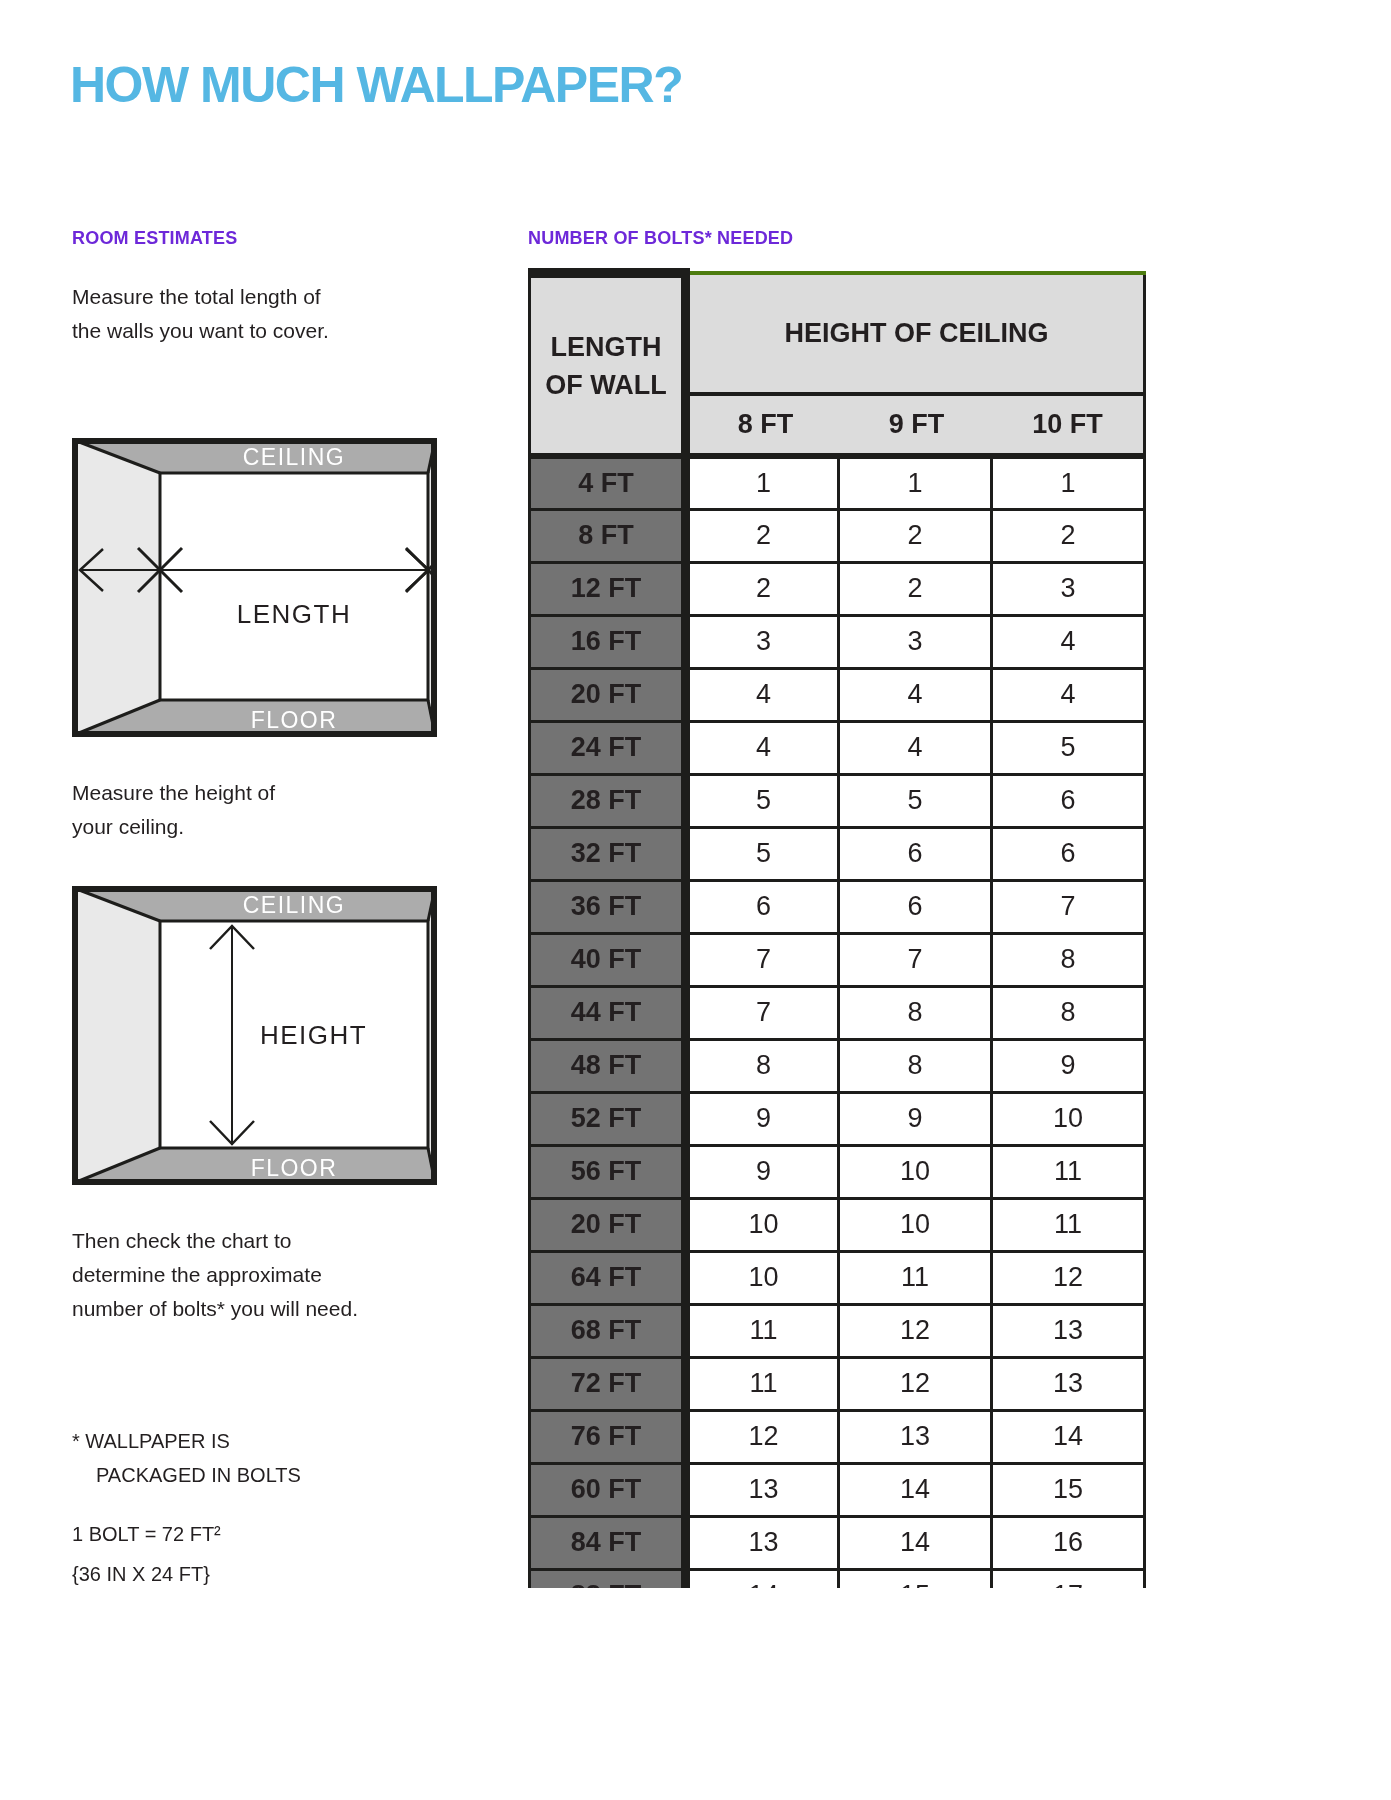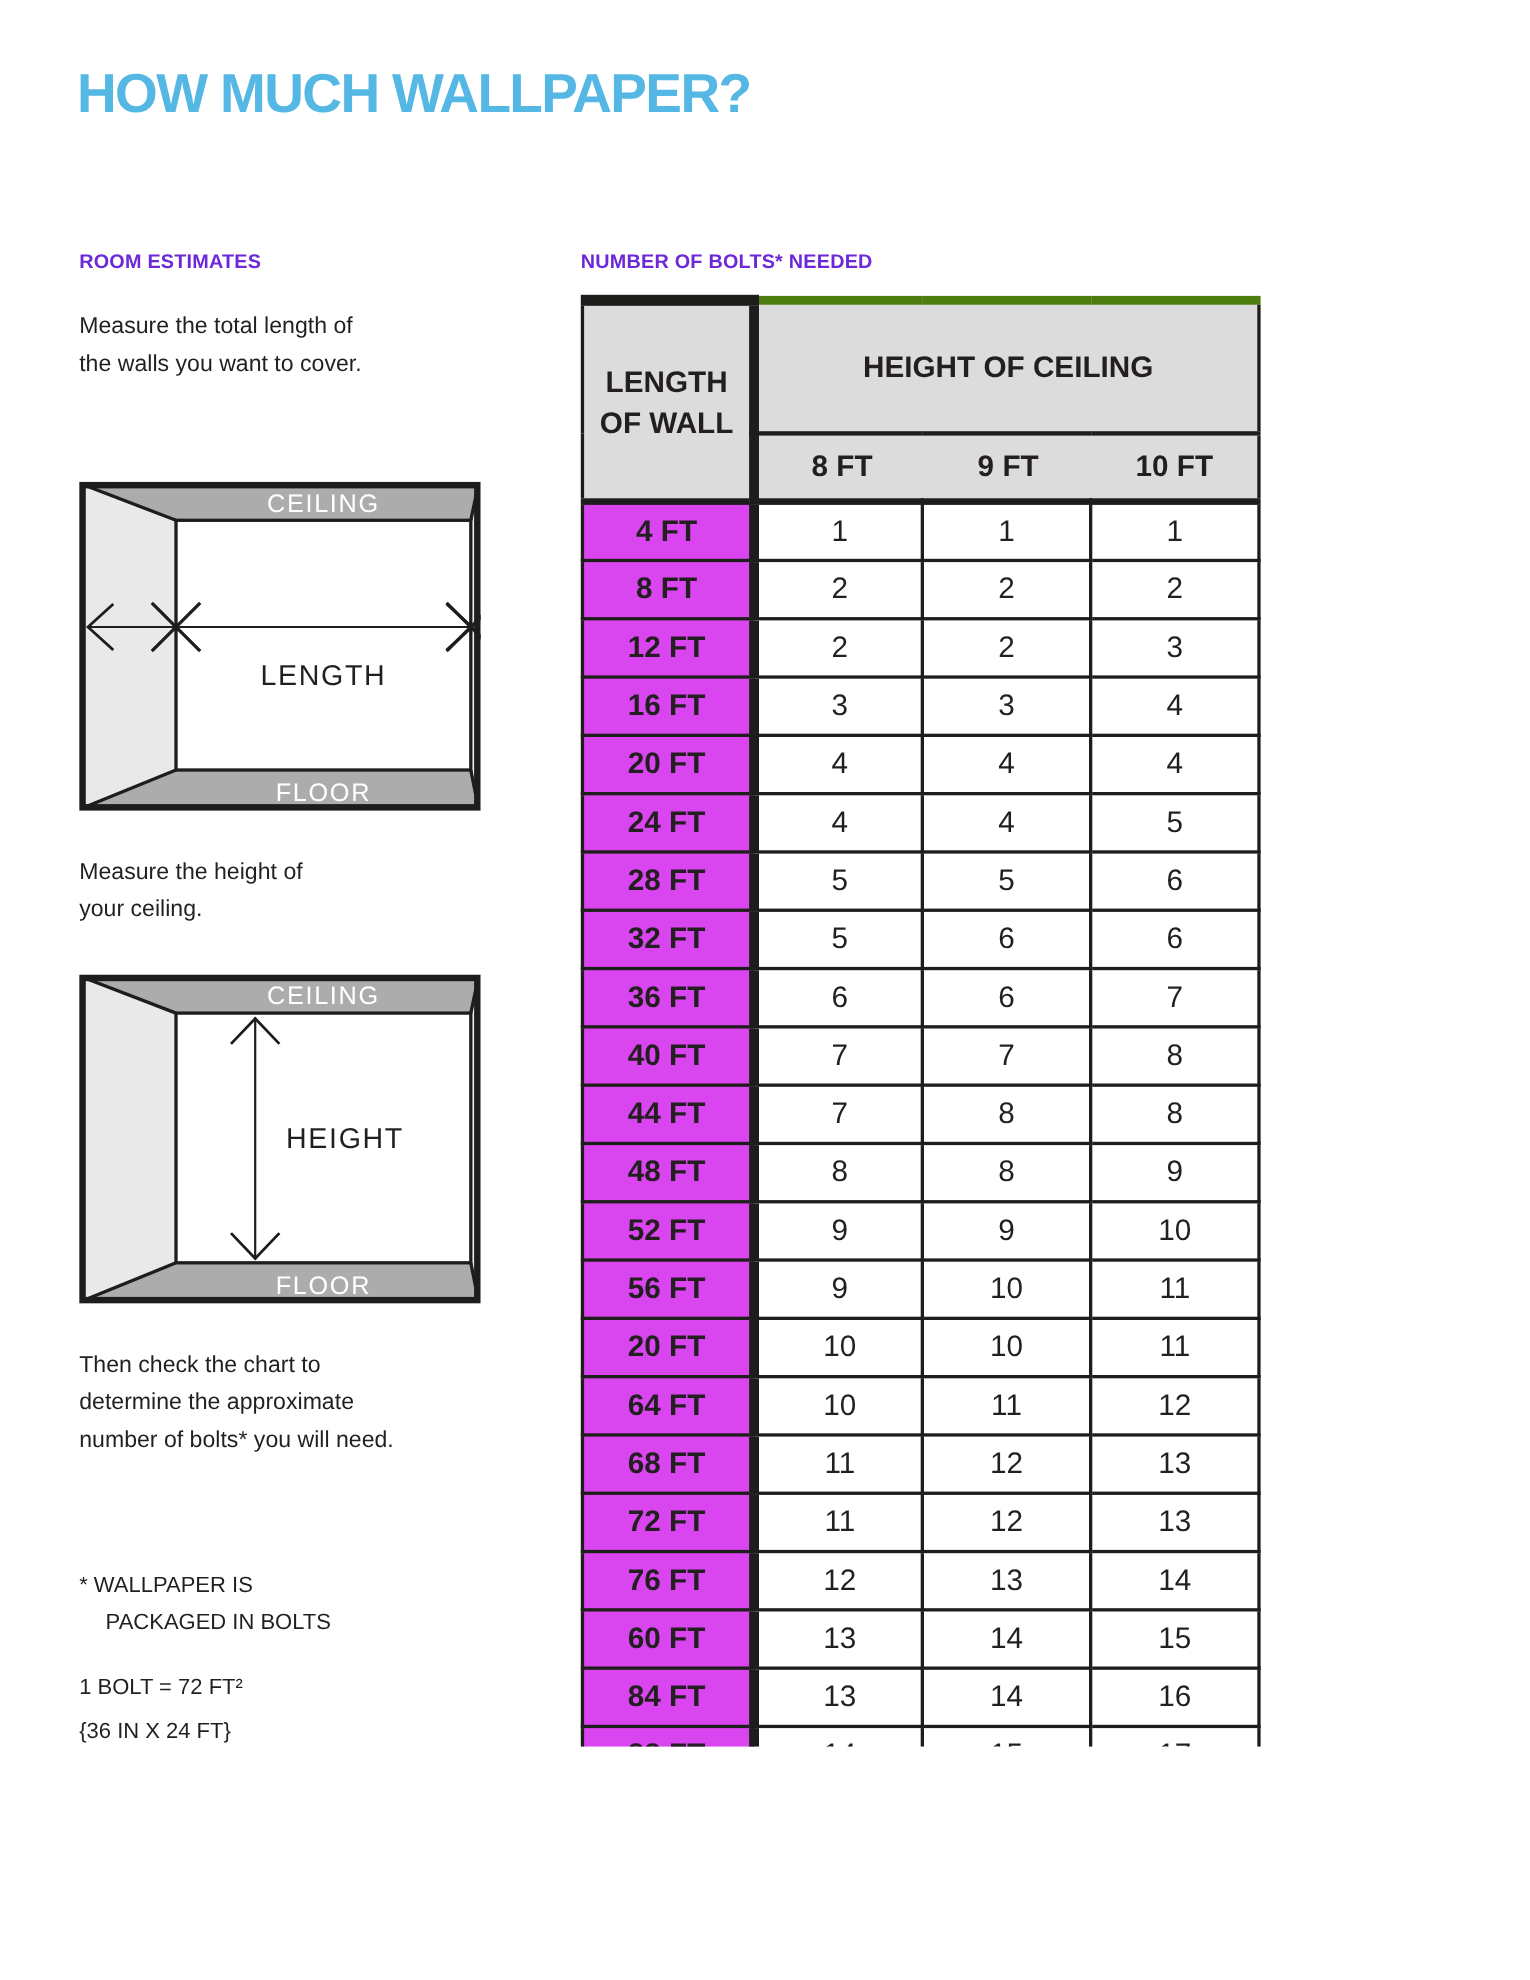--- a/index.html
+++ b/index.html
@@ -28,28 +28,28 @@
   svg text{font-family:"Liberation Sans",sans-serif;}
   .dlabel{font-size:26px;letter-spacing:1.5px;fill:#231F20;}
   .wlabel{font-size:23px;letter-spacing:1.5px;fill:#ffffff;}
 
   
   #bolts{position:absolute;left:528px;top:268px;width:615px;border-collapse:collapse;table-layout:fixed;}
   #bolts th,#bolts td{padding:0;text-align:center;vertical-align:middle;border:3px solid #1D1D1B;
                       font-size:27px;color:#231F20;}
   #bolts .rowhead{background:#DCDCDC;border-top:10px solid #1D1D1B;border-right:9px solid #1D1D1B;
                   border-bottom:6px solid #1D1D1B;white-space:pre-line;font-weight:700;line-height:38px;}
-  #bolts .colhead{background:#DCDCDC;border-top:8px solid #4d7c0f;border-bottom:4px solid #1D1D1B;font-weight:700;}
+  #bolts .colhead{background:#DCDCDC;border-top:4px solid #4d7c0f;border-bottom:4px solid #1D1D1B;font-weight:700;}
   #bolts tr.hrow1{height:121px;}
   #bolts tr.hrow2{height:62px;}
   #bolts .subhead{background:#DCDCDC;border-top:4px solid #1D1D1B;border-bottom:6px solid #1D1D1B;}
   .sub-flex{display:flex;align-items:center;height:100%;}
   .sub-flex span{flex:1;font-weight:700;text-align:center;}
   #bolts tbody tr{height:53px;}
-  #bolts tbody th{background:#d946ef;font-weight:700;border-right:9px solid #1D1D1B;}
+  #bolts tbody th{background:#737373;font-weight:700;border-right:9px solid #1D1D1B;}
   #bolts tbody td{background:#ffffff;font-weight:400;}
   #bolts tbody tr:first-child th,#bolts tbody tr:first-child td{border-top:6px solid #1D1D1B;}
   #bolts tbody tr:last-child th,#bolts tbody tr:last-child td{border-bottom:5px solid #1D1D1B;}
 
   #table-underhang{left:528px;top:1709px;width:170px;height:14px;background:#DDDDDD;}
 </style>
 </head>
 <body>
 
 <div class="page">

